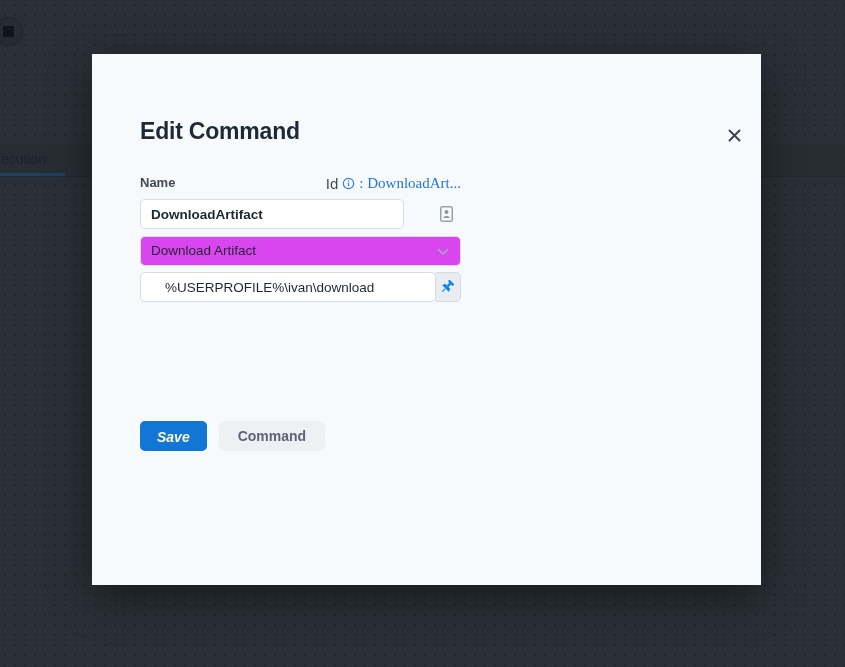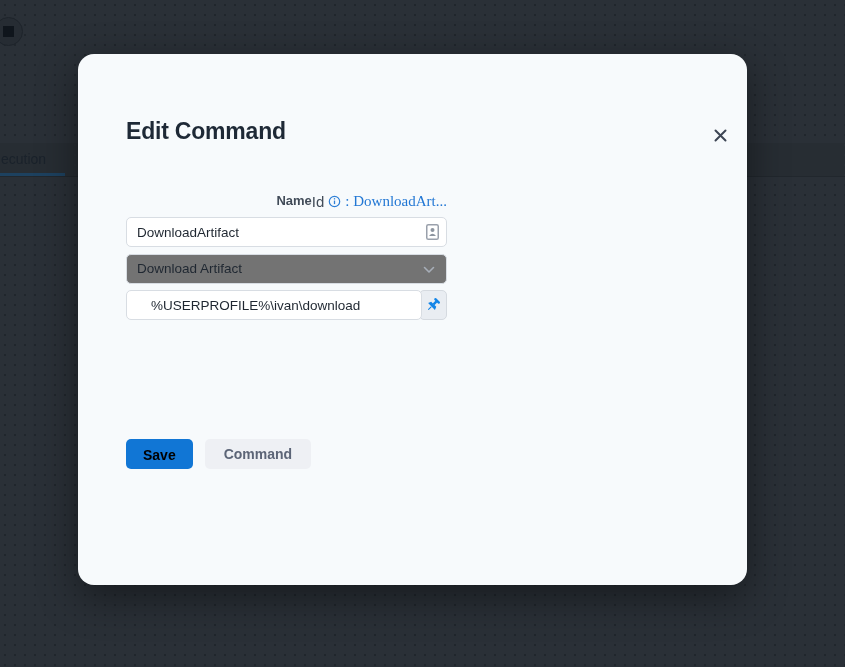--- a/index.html
+++ b/index.html
@@ -28,57 +28,57 @@
   }
   .canvas-node {
     position:absolute; left:-6px; top:17px; width:29px; height:29px;
     border-radius:50%; background:#262c33; border:1px solid #1e242b;
     display:flex; align-items:center; justify-content:center;
   }
   .canvas-node-square { width:11px; height:11px; background:#0f151c; }
 
   
   .modal {
-    position:absolute; left:78px; top:54px; width:669px; height:531px;
-    background:#f7fafc; border-radius:16px;
+    position:absolute; left:92px; top:54px; width:669px; height:531px;
+    background:#f7fafc; border-radius:0;
     box-shadow:0 12px 40px rgba(0,0,0,0.45);
   }
   .close-btn {
     position:absolute; top:70px; right:14px; width:26px; height:26px;
     display:flex; align-items:center; justify-content:center;
     background:transparent; border:none; cursor:pointer;
   }
   .modal-content { padding-left:48px; }
   .modal-title {
     margin-top:62px; font-size:23px; line-height:30px; font-weight:700;
     color:#1e2936; letter-spacing:-0.2px;
   }
 
   .field-label { font-size:13px; line-height:16px; font-weight:600; color:#414b58; }
 
   .label-row {
-    margin-top:46px; width:321px; height:18px;
-    display:flex; justify-content:flex-end; align-items:center;
+    margin-top:28px; width:321px; height:18px;
+    display:flex; justify-content:space-between; align-items:center;gap:42px;
   }
   .id-cluster { display:flex; align-items:center; gap:4px; font-size:15px; }
   .id-label { color:#414b58; font-weight:400; }
   .id-link { color:var(--link, #2277d4); text-decoration:none; font-weight:400;font-family:Liberation Serif, serif; }
 
   .input-wrap { position:relative; width:321px; margin-top:7px; }
   .text-input {
-    width:321px; height:30px; background:#fff;
+    width:264px; height:30px; background:#fff;
     border:1px solid #d8dde3; border-radius:5px;
     padding:0 28px 0 10px; font-family:"Liberation Sans", sans-serif;
-    font-size:13.5px; color:#1f2731;
+    font-size:13.5px; color:#1f2731;font-weight:bold;
   }
   .autofill-badge { position:absolute; right:8px; top:7px; }
 
   .select-box {
     position:relative; width:321px; height:30px; margin-top:7px;
-    background:#737373; border:1px solid #d8dde3; border-radius:5px; cursor:pointer;
+    background:#d946ef; border:1px solid #d8dde3; border-radius:5px; cursor:pointer;
   }
   .select-value { line-height:28px; padding-left:10px; font-size:13.5px; color:#1f2731; }
   .select-chevron { position:absolute; right:11px; top:11px; }
 
   .ct-label { margin-top:26px; }
   .dp-label { margin-top:17px; }
 
   .dest-group { position:relative; width:321px; height:30px; margin-top:6px; }
   .dest-addon {
     position:absolute; right:0; top:0; width:28px; height:30px;
@@ -88,21 +88,21 @@
   .dest-input {
     position:absolute; left:0; top:0; width:296px; height:30px;
     background:#fff; border:1px solid #d8dde3; border-radius:5px;
     padding:0 24px; font-family:"Liberation Sans", sans-serif;
     font-size:13.5px; color:#1f2731;
   }
 
   .button-row { margin-top:119px; display:flex; gap:12px; }
   .btn { height:30px; border:none; border-radius:5px; font-family:"Liberation Sans", sans-serif;
          font-size:14px; font-weight:700; cursor:pointer; }
-  .btn-save { background:var(--accent, #1176d5); color:#000000; padding:8px 17px; }
+  .btn-save { background:var(--accent, #1176d5); color:#fef9c3; padding:8px 17px;font-style:italic; }
   .btn-cancel { background:#eef0f4; color:#5c6577; padding:0 19px; }
 </style>
 </head>
 <body>
 
 <div class="canvas-node">
   <div class="canvas-node-square"></div>
 </div>
 
 <div class="tab-bar">

